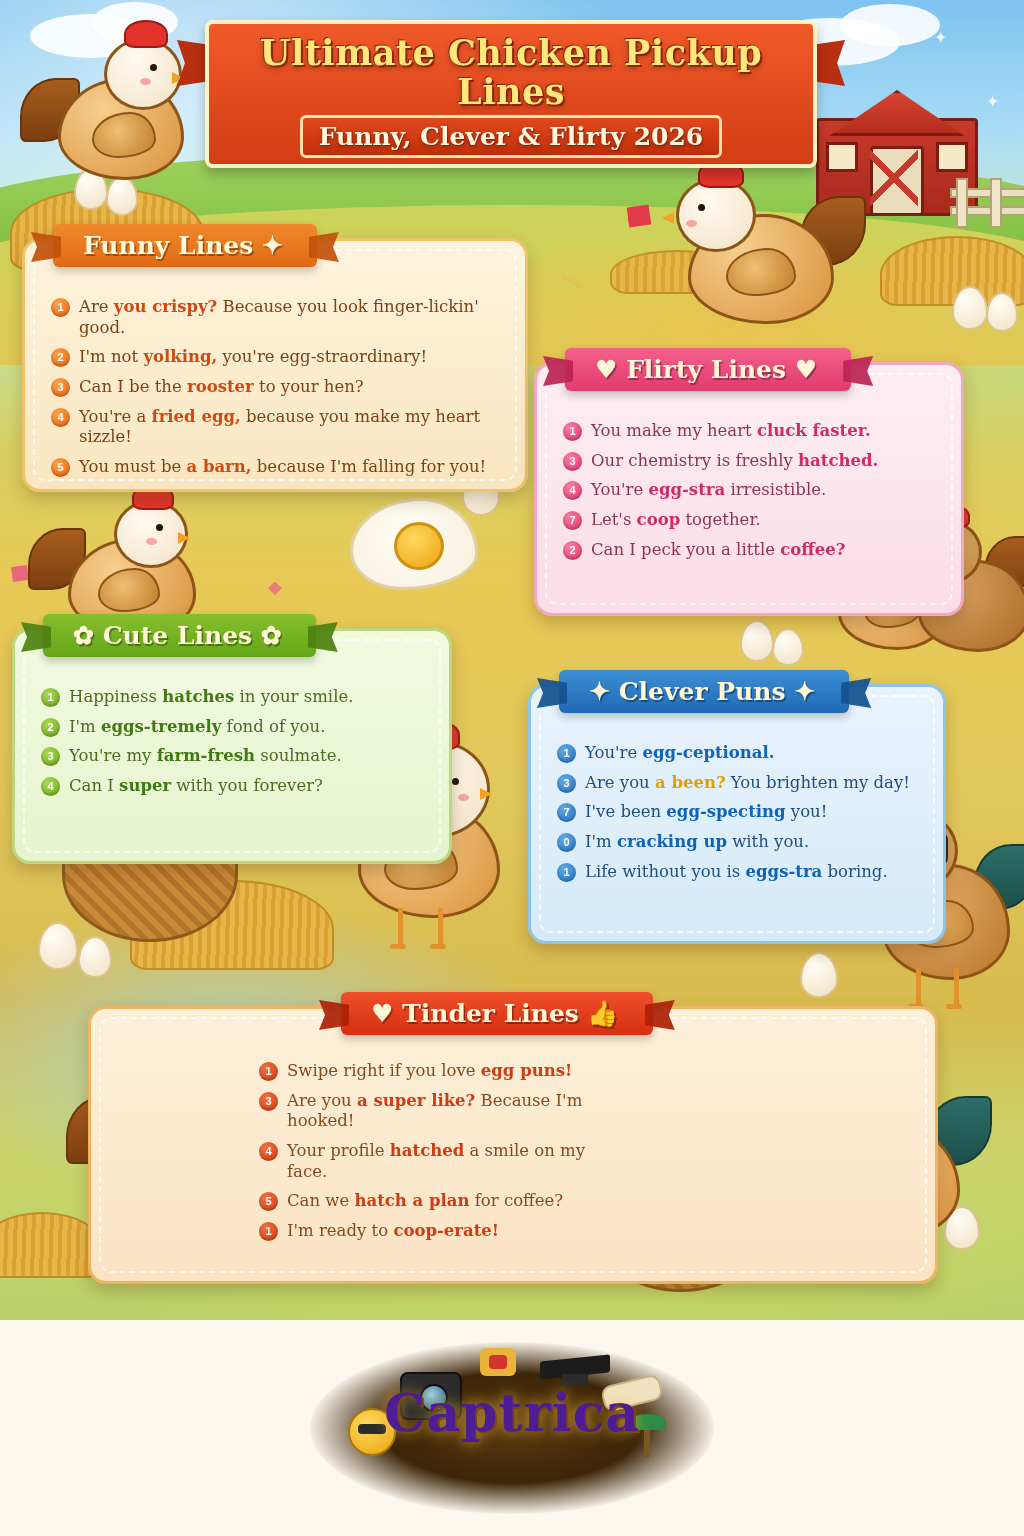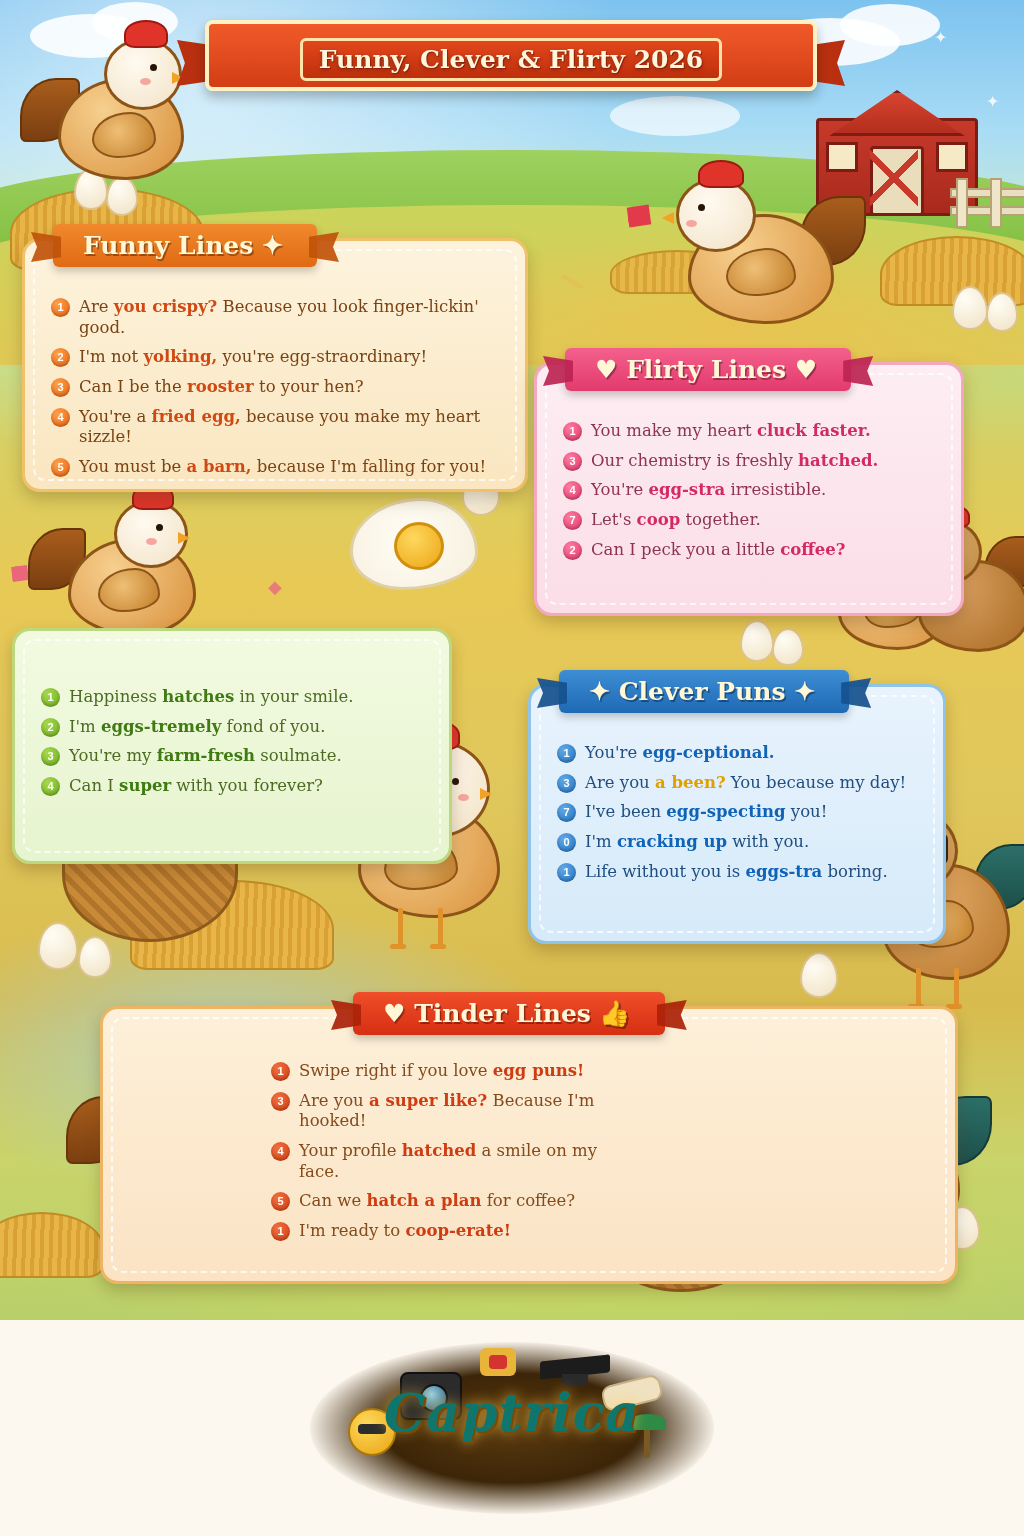--- a/index.html
+++ b/index.html
@@ -375,24 +375,23 @@
     height: 172px;
     border-radius: 50%;
     background: radial-gradient(ellipse at 50% 50%, #5a3a10 0%, #3c2508 45%, rgba(40,25,6,0) 72%);
   }
   .logo-text {
     position: absolute;
     left: 0; right: 0;
     top: 62px;
     text-align: center;
     font-family: "DejaVu Serif", serif;
-    font-style: italic;
     font-weight: bold;
     font-size: 52px;
-    color: #0f766e;
+    color: #4c1d95;
     letter-spacing: 1px;
     text-shadow: 2px 2px 0 #7a4a08, 0 0 14px rgba(255,200,70,.8);
   }
   .logo-icon { position: absolute; }
 </style>
 </head>
 <body>
 
 <div class="poster">
 
@@ -481,20 +480,21 @@
   <div class="sparkle" style="left:986px;top:92px;">✦</div>
   <div class="sparkle" style="left:22px;top:98px;">✦</div>
   <div class="sparkle" style="left:436px;top:660px;color:#ffe58a;font-size:22px;">✦</div>
   <div class="sparkle" style="left:862px;top:806px;color:#ffe58a;font-size:20px;">✦</div>
   <div class="sparkle" style="left:580px;top:1056px;color:#fff;font-size:20px;">✦</div>
   <div class="sparkle" style="left:268px;top:576px;color:#e8707f;font-size:18px;">◆</div>
   <div class="sparkle" style="left:548px;top:488px;color:#e8707f;font-size:14px;">★</div>
 
   <div class="title-wrap">
     <div class="title-banner">
+      <div class="title-main">Ultimate Chicken Pickup Lines</div>
       <div class="title-sub-wrap">
         <div class="title-sub">Funny, Clever &amp; Flirty 2026</div>
       </div>
     </div>
   </div>
 
   <div class="chicken" style="left:20px;top:20px;width:190px;height:170px;">
     <div class="ch-tail" style="left:0px;top:58px;width:56px;height:60px;"></div>
     <div class="ch-body" style="left:38px;top:58px;width:120px;height:96px;"></div>
     <div class="ch-wing" style="left:72px;top:92px;width:60px;height:42px;"></div>
@@ -678,20 +678,25 @@
         </li>
       <li>
           <span class="bullet b-flirty">2</span>
           <span class="txt t-flirty"><span>Can I peck you a little </span><b>coffee?</b><span></span></span>
         </li>
     </ul>
   </div>
 
   <div class="card c-cute" style="left:12px;top:628px;width:434px;height:230px;">
     <div class="card-inner"></div>
+    <div class="ribbon r-cute">
+      <span>✿ </span>
+      <span>Cute Lines</span>
+      <span> ✿</span>
+    </div>
     <ul class="card-list">
       <li>
           <span class="bullet b-cute">1</span>
           <span class="txt t-cute"><span>Happiness </span><b>hatches</b><span> in your smile.</span></span>
         </li>
       <li>
           <span class="bullet b-cute">2</span>
           <span class="txt t-cute"><span>I'm </span><b>eggs-tremely</b><span> fond of you.</span></span>
         </li>
       <li>
@@ -712,38 +717,38 @@
       <span>Clever Puns</span>
       <span> ✦</span>
     </div>
     <ul class="card-list">
       <li>
           <span class="bullet b-clever">1</span>
           <span class="txt t-clever"><span>You're </span><b>egg-ceptional.</b><span></span></span>
         </li>
       <li>
           <span class="bullet b-clever">3</span>
-          <span class="txt t-clever"><span>Are you </span><b class="yellow">a been?</b><span> You because my day!</span></span>
+          <span class="txt t-clever"><span>Are you </span><b class="yellow">a been?</b><span> You brighten my day!</span></span>
         </li>
       <li>
           <span class="bullet b-clever">7</span>
           <span class="txt t-clever"><span>I've been </span><b>egg-specting</b><span> you!</span></span>
         </li>
       <li>
           <span class="bullet b-clever">0</span>
           <span class="txt t-clever"><span>I'm </span><b>cracking up</b><span> with you.</span></span>
         </li>
       <li>
           <span class="bullet b-clever">1</span>
           <span class="txt t-clever"><span>Life without you is </span><b>eggs-tra</b><span> boring.</span></span>
         </li>
     </ul>
   </div>
 
-  <div class="card c-tinder" style="left:100px;top:1006px;width:844px;height:272px;padding-left:8px;">
+  <div class="card c-tinder" style="left:88px;top:1006px;width:844px;height:272px;">
     <div class="card-inner"></div>
     <div class="ribbon r-tinder" style="left:250px;">
       <span>♥ </span>
       <span>Tinder Lines</span>
       <span> 👍</span>
     </div>
     <ul class="card-list" style="left:168px;right:340px;top:52px;">
       <li>
           <span class="bullet b-tinder">1</span>
           <span class="txt t-tinder"><span>Swipe right if you love </span><b>egg puns!</b><span></span></span>

